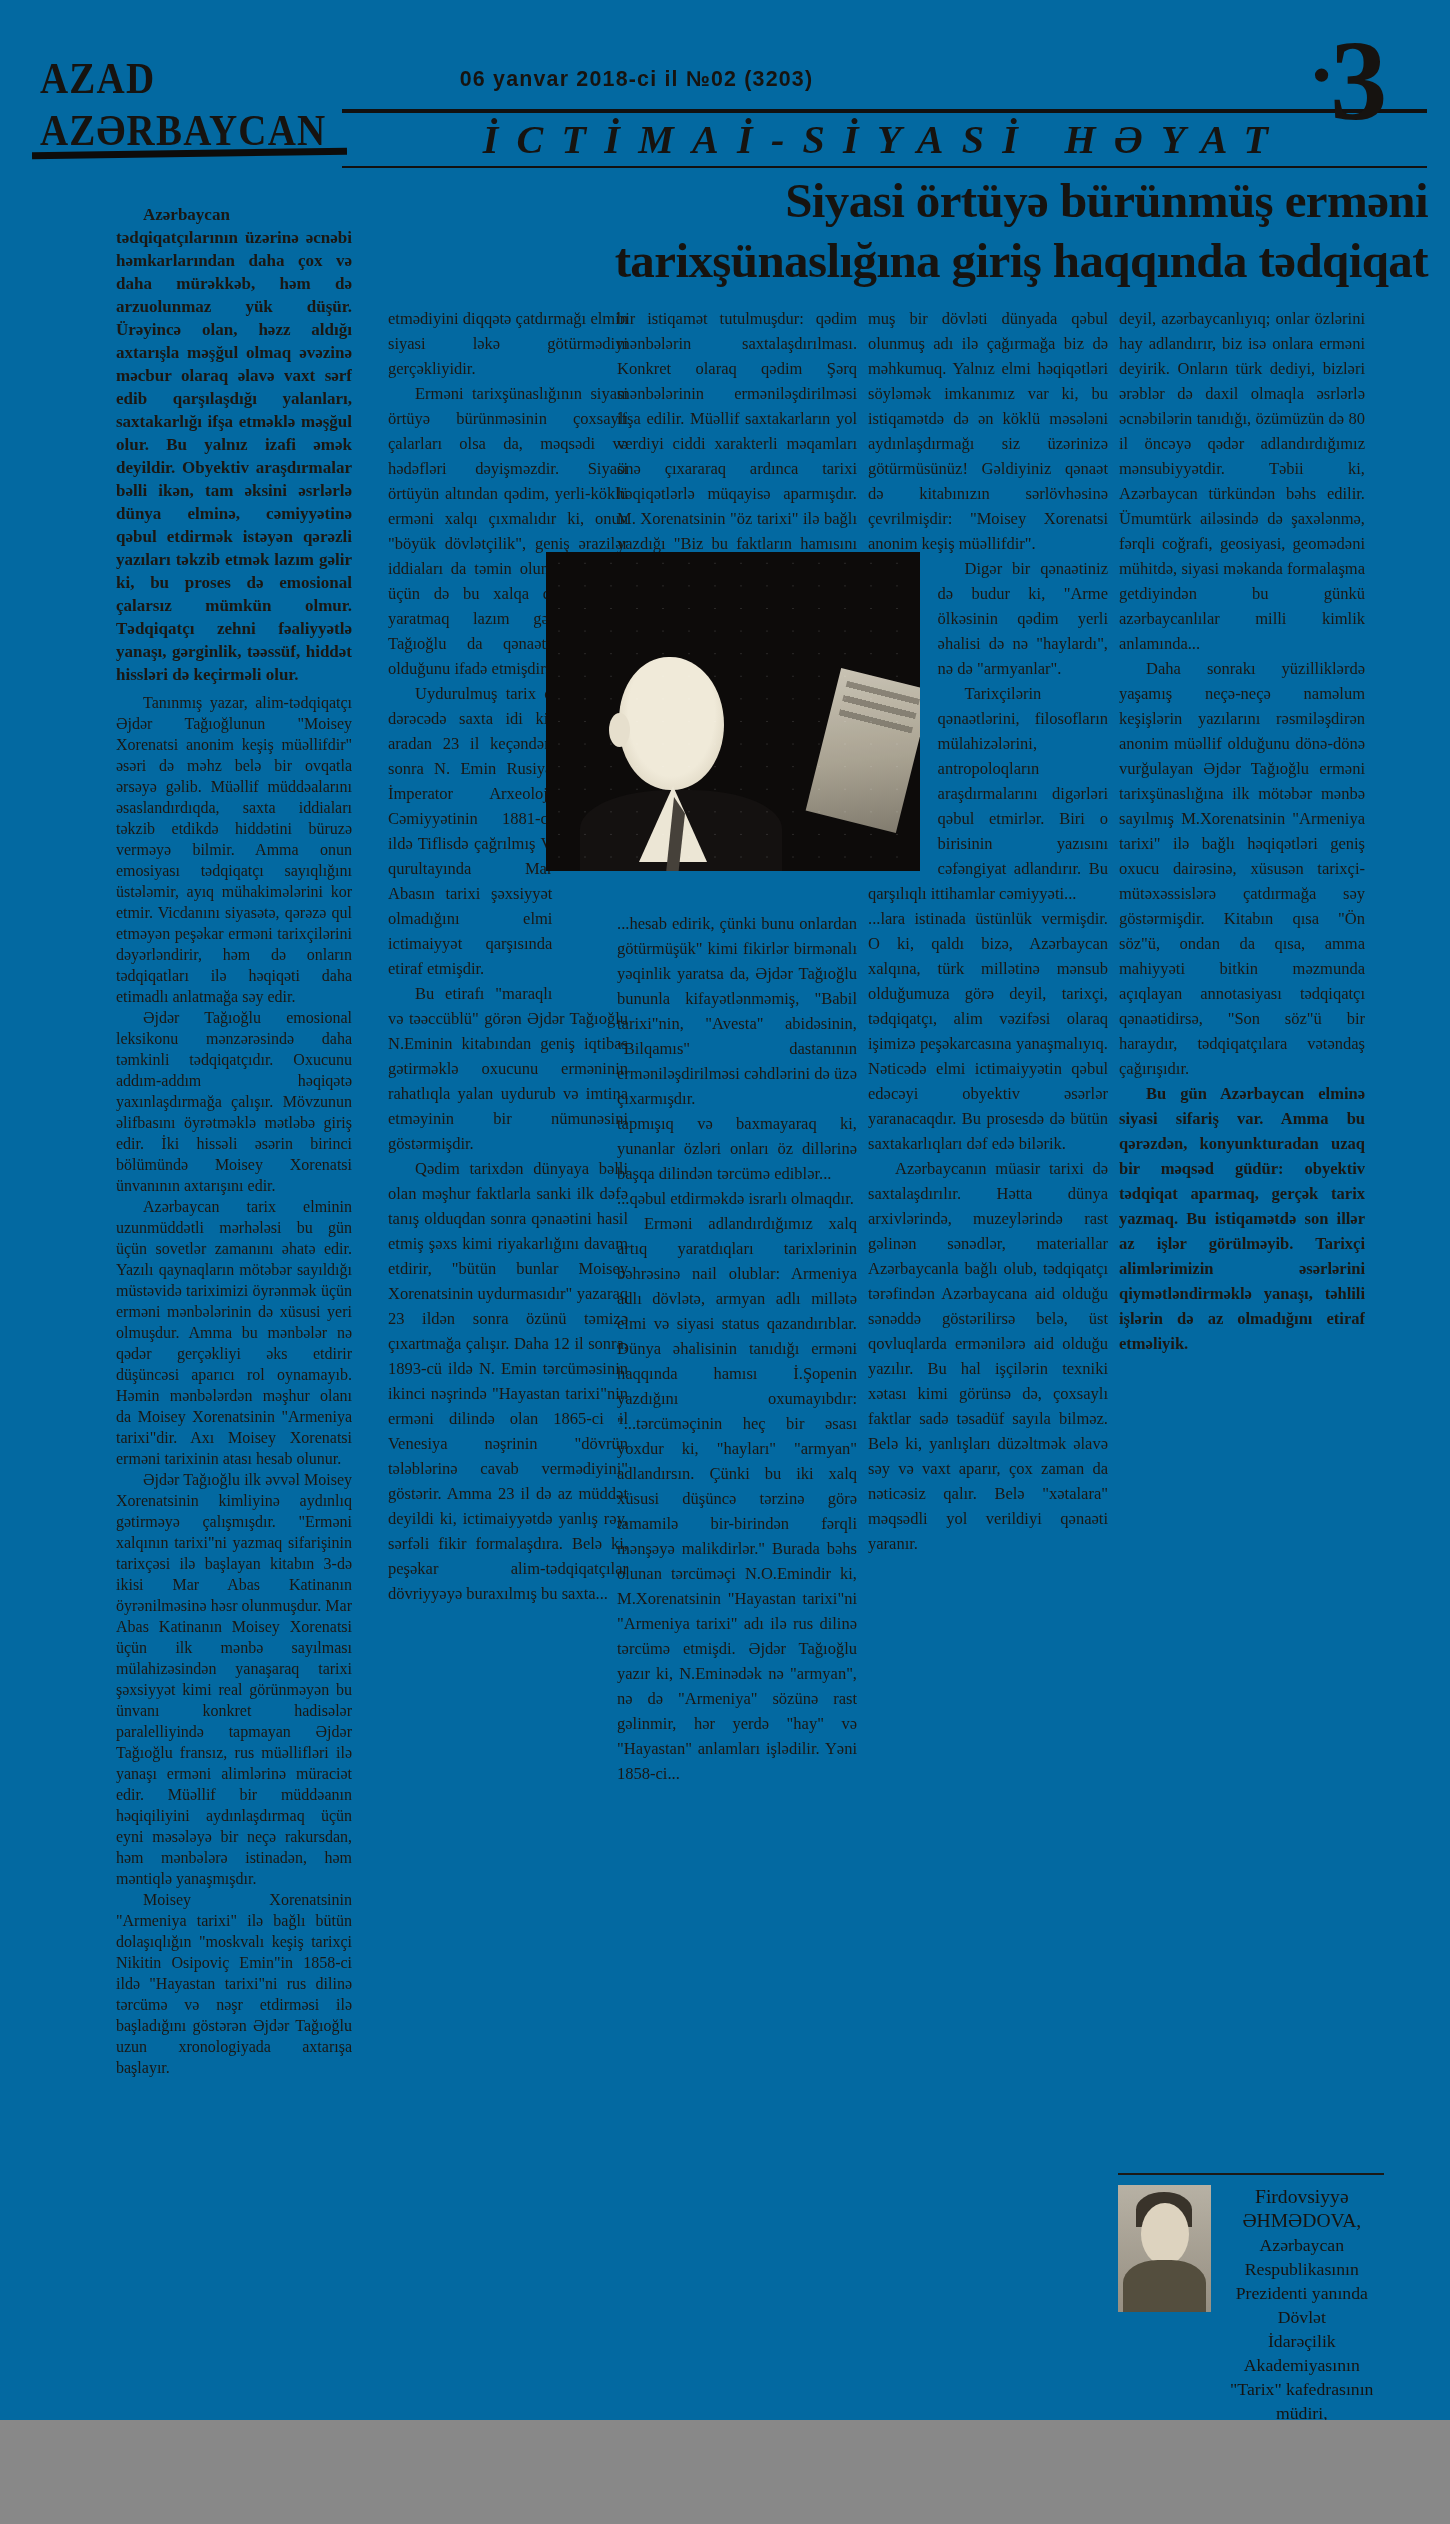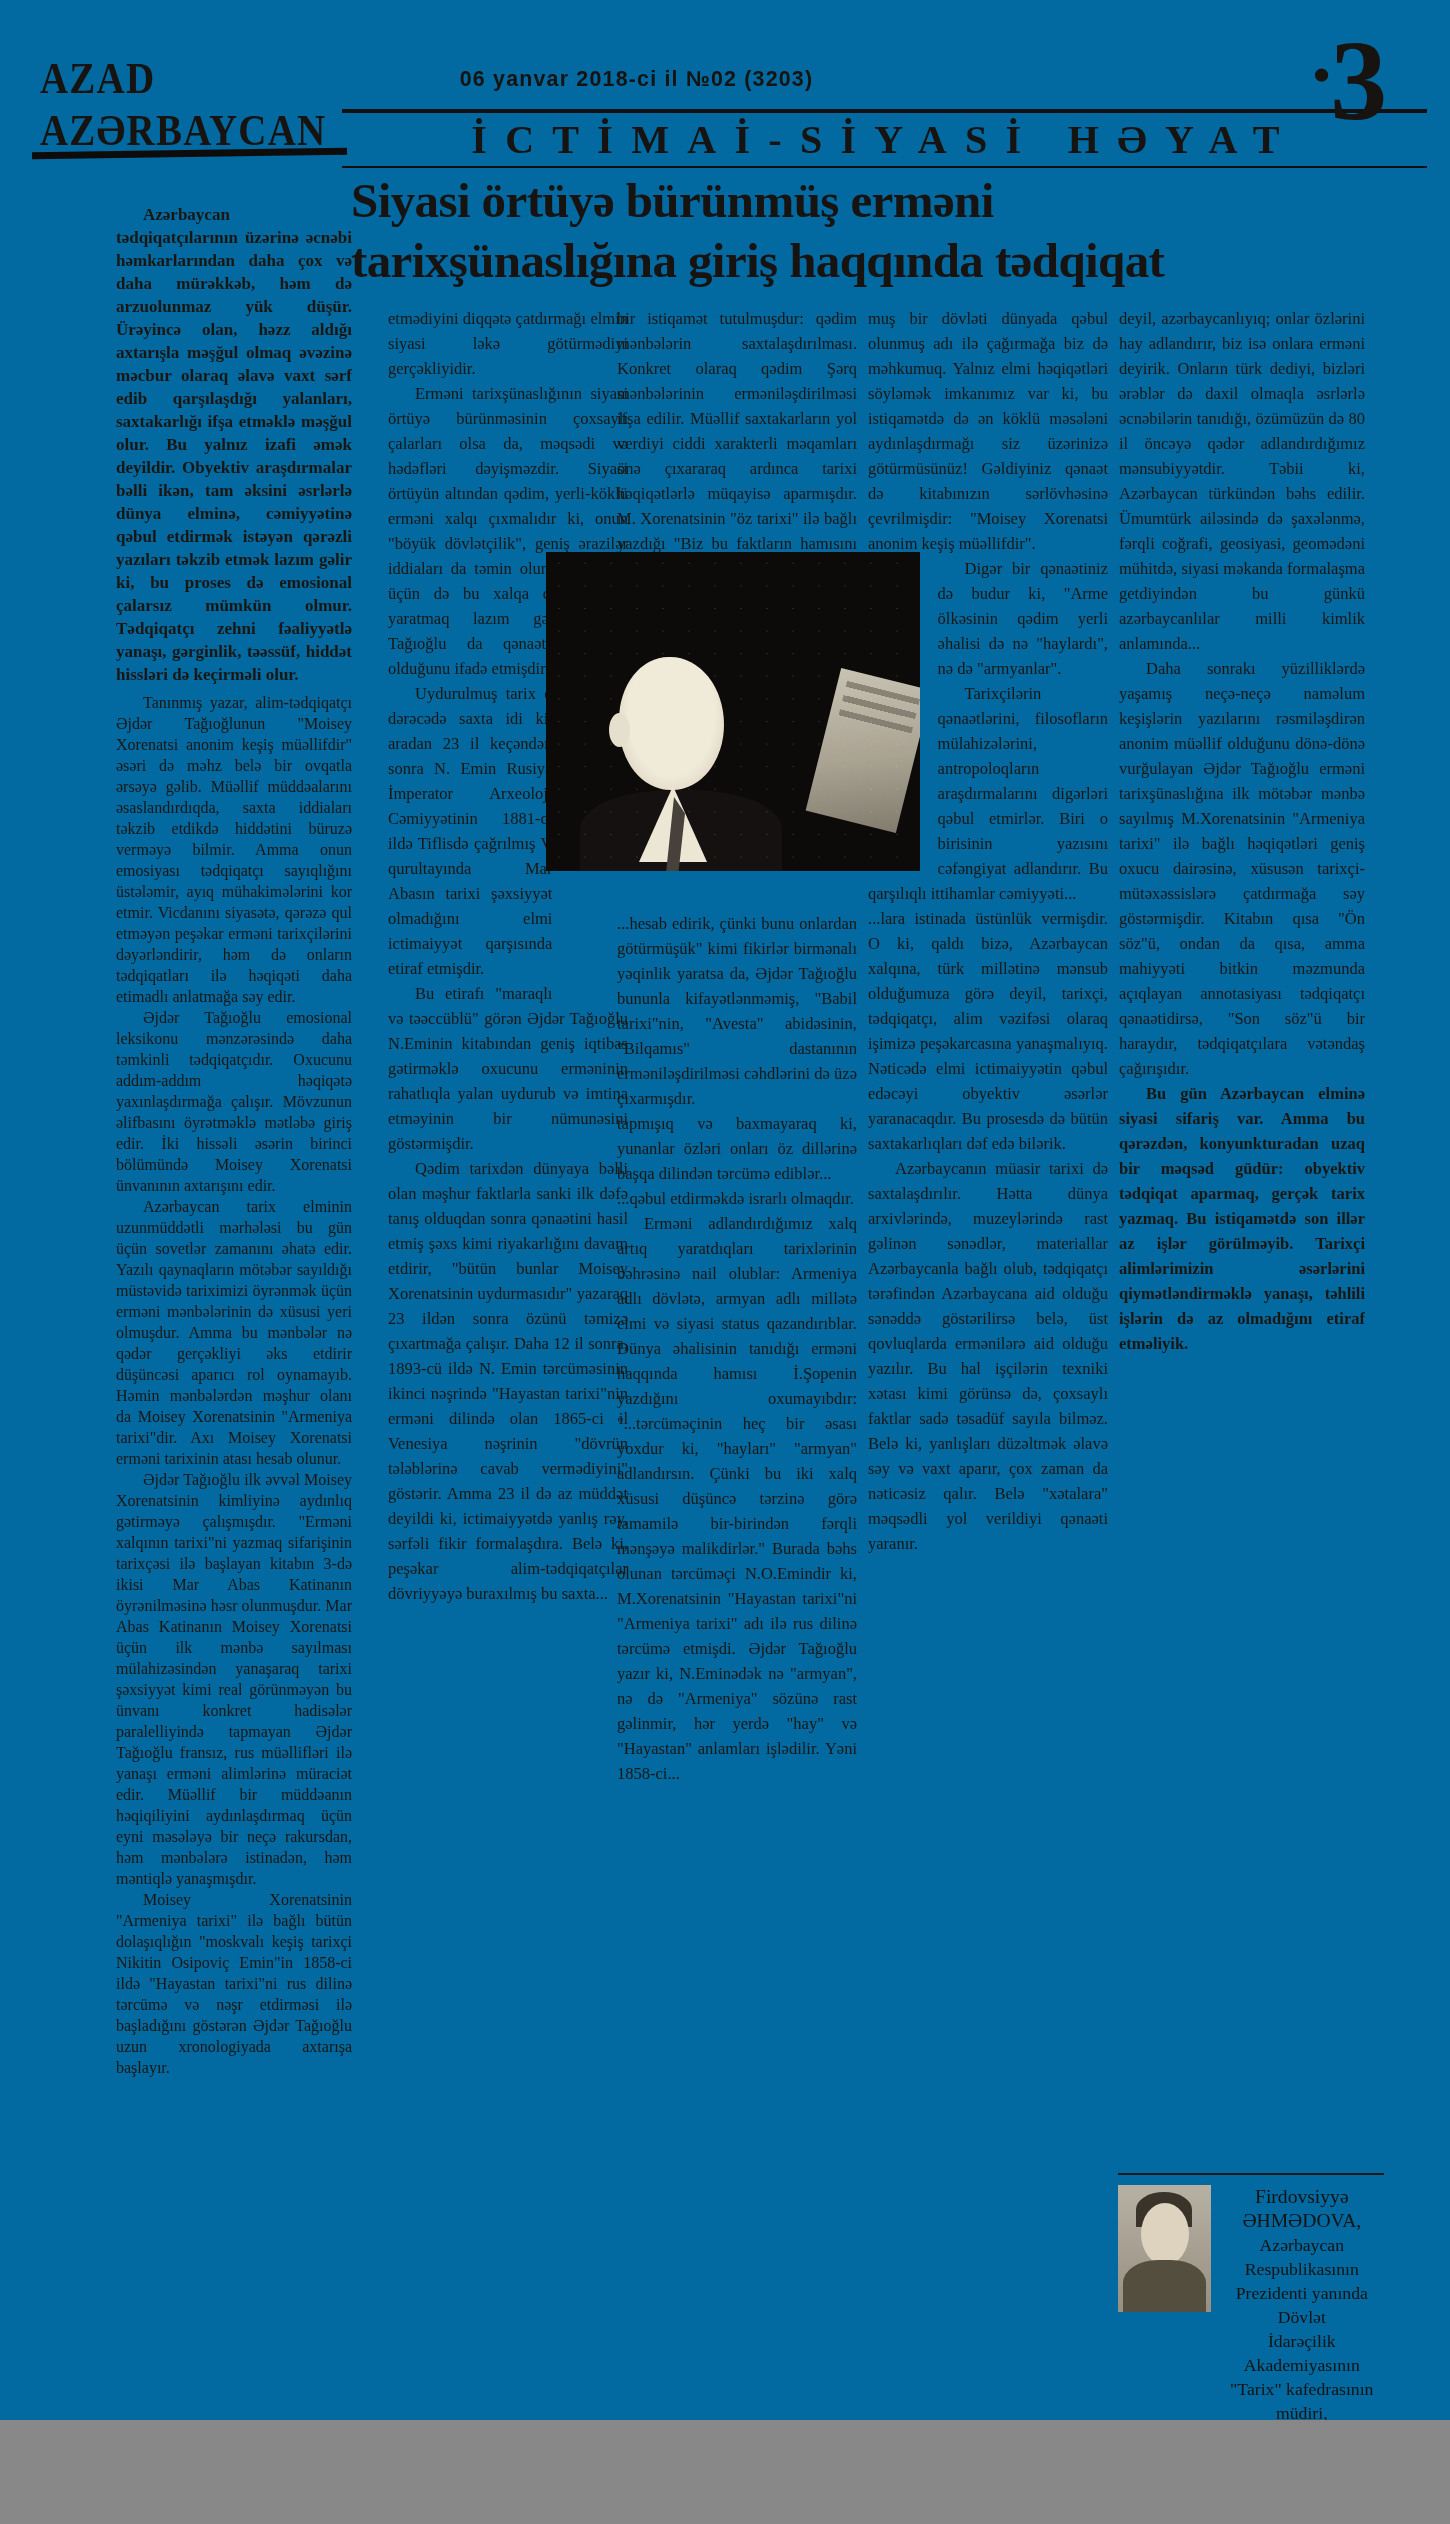--- a/index.html
+++ b/index.html
@@ -10,26 +10,26 @@
   }
   
   .logo{position:absolute;left:40px;top:53px;font-weight:bold;
         font-size:39px;line-height:46px;letter-spacing:1.2px;transform:scaleY(1.12);
         transform-origin:top left;white-space:nowrap;}
   .logo-bar{position:absolute;left:32px;top:150px;width:315px;height:6.7px;background:#0d0c0b;transform:rotate(-0.8deg);}
   .issue-date{position:absolute;left:343px;top:67px;width:587px;text-align:center;
         font-family:Liberation Sans, sans-serif;font-weight:bold;font-size:21.4px;letter-spacing:1.2px;}
   .rule-a{position:absolute;left:342px;top:109px;width:1085px;height:3.7px;background:#121110;}
   .banner{position:absolute;left:342px;top:116px;width:1085px;text-align:center;
-        font-weight:bold;font-size:40px;letter-spacing:18.3px;white-space:nowrap;}
+        font-weight:bold;font-size:40px;letter-spacing:18.3px;white-space:nowrap;font-style:italic;}
   .rule-b{position:absolute;left:342px;top:166px;width:1085px;height:2.4px;background:#121110;}
   .pagenum{position:absolute;left:1313px;top:18.3px;font-weight:bold;font-size:114px;line-height:114px;}
   .pagenum .bullet{font-size:49px;vertical-align:28px;letter-spacing:0;}
   
-  .headline{position:absolute;left:351px;top:171px;width:1077px;text-align:left;
+  .headline{position:absolute;left:351px;top:171px;width:1077px;text-align:right;
         font-weight:bold;font-size:49px;line-height:60px;letter-spacing:-0.6px;}
   
   .col{position:absolute;top:306px;width:240px;height:2200px;overflow:hidden;
        text-align:justify;font-size:16.5px;line-height:25px;color:#1a1713;}
   .col p{margin:0;text-indent:27px;}
   .col p.cont{text-indent:0;}
   #col1{left:116px;top:163px;width:236px;height:2346px;line-height:21px;font-size:16px;margin-top:40px;}
   #col2{left:388px;}
   #col3{left:617px;}
   #col4{left:868px;}

